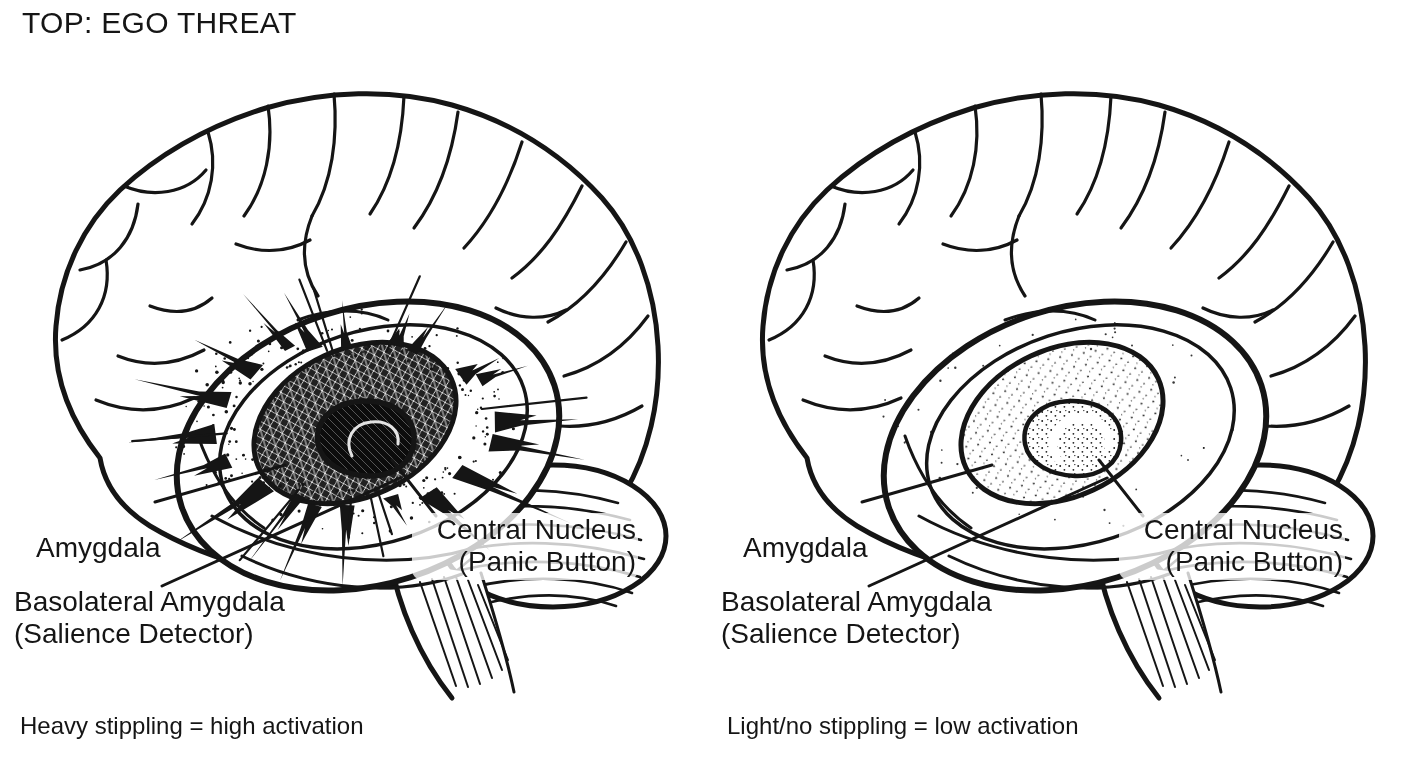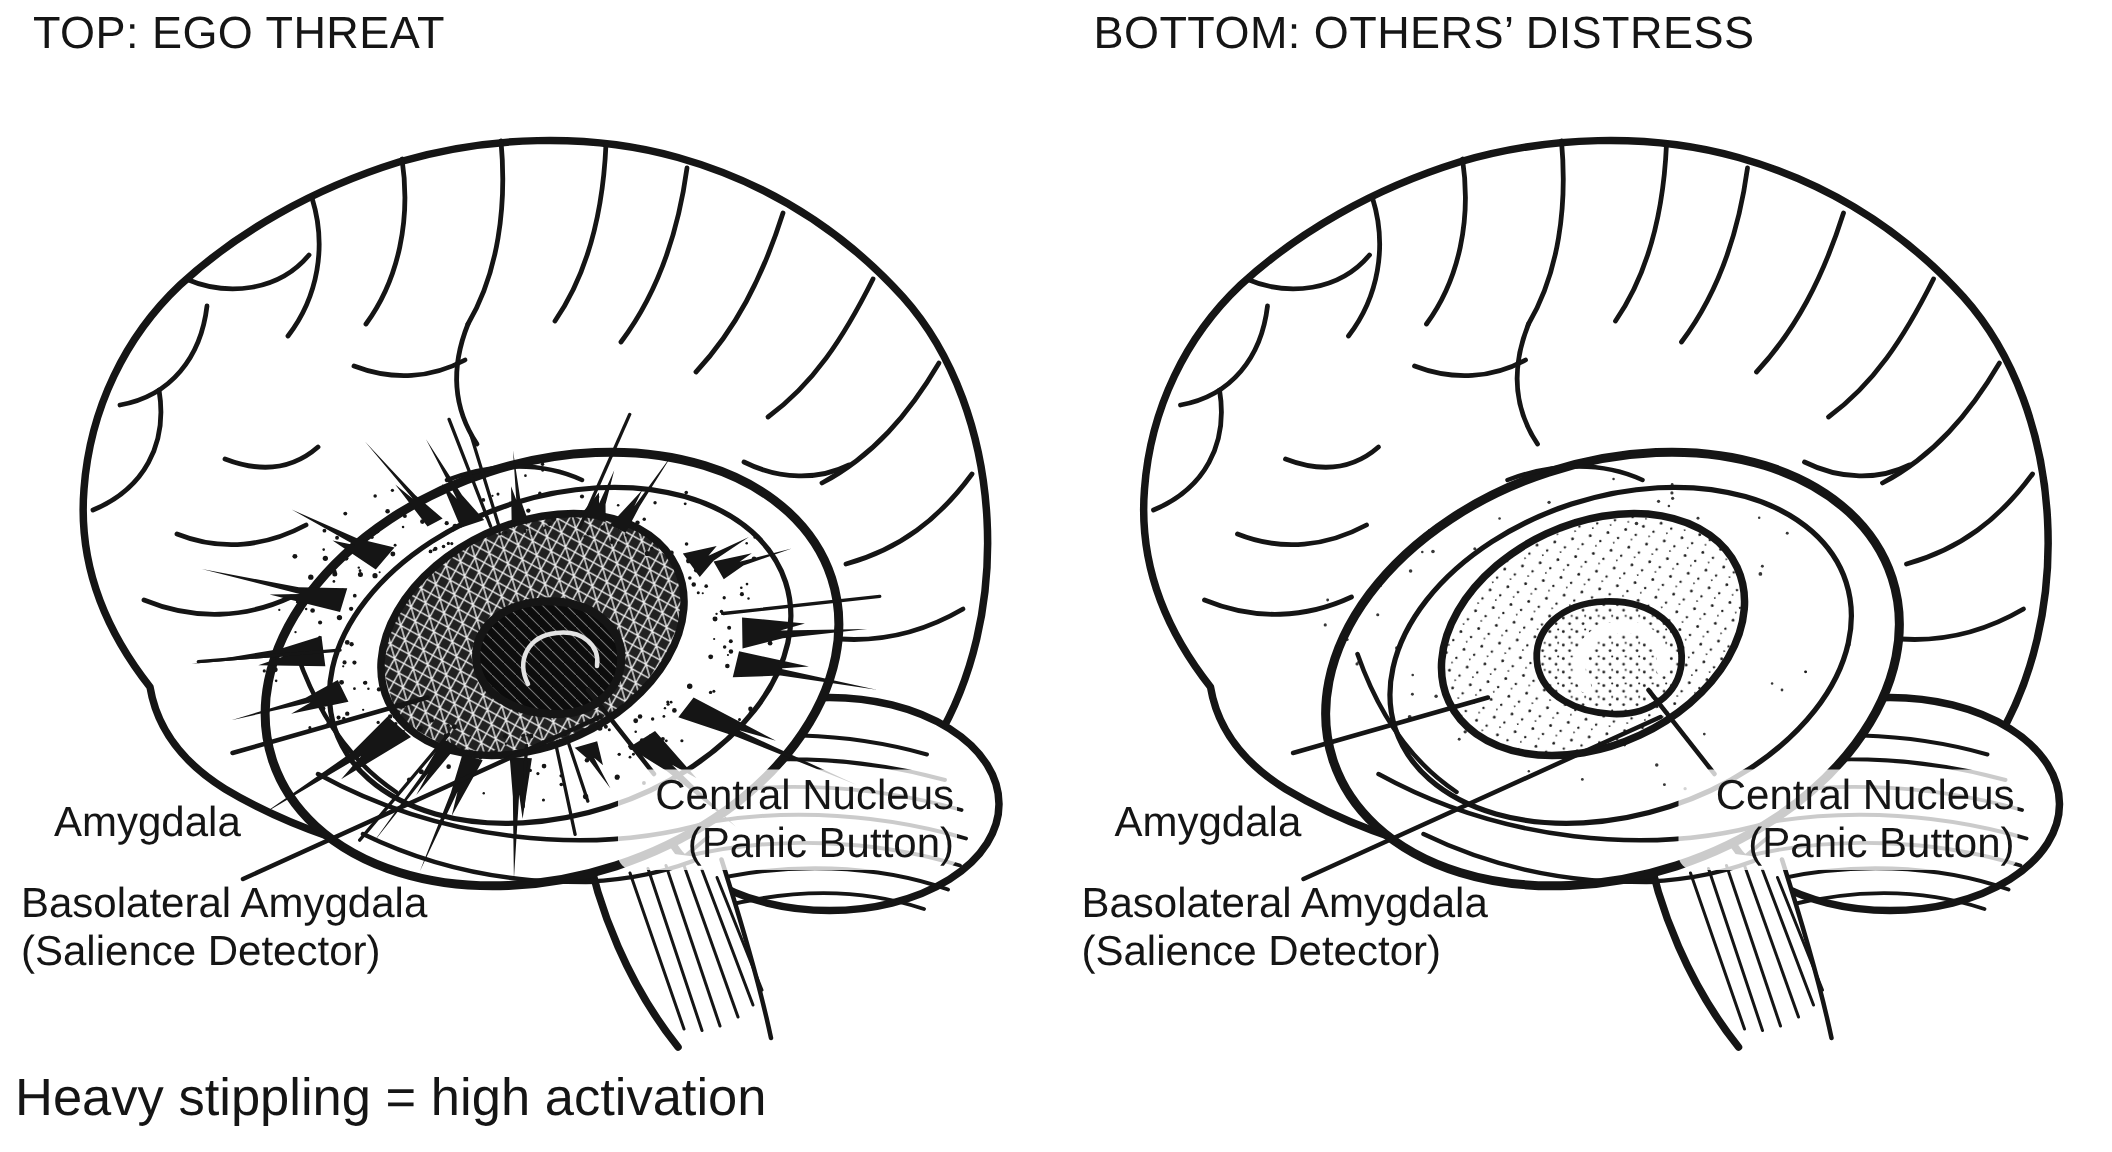--- a/index.html
+++ b/index.html
@@ -8,21 +8,21 @@
   .panel{position:absolute;top:0;width:704px;height:596px;}
   .p0{left:0;}
   .p1{left:707px;}
   .title{position:absolute;left:22px;top:6px;font-size:30px;letter-spacing:.3px;white-space:nowrap;}
   .brain{position:absolute;left:0;top:58px;width:700px;height:650px;}
   .lbl{position:absolute;font-size:28px;line-height:1.16;white-space:nowrap;}
   .lbl span{display:block;}
   .amyg{left:36px;top:486px;margin-top:46px;}
   .baso{left:14px;top:586px;width:296px;text-align:left;}
   .cent{left:412px;top:513px;width:222px;text-align:right;background:rgba(255,255,255,.78);border-radius:10px;padding:1px 2px;}
-  .capt{position:absolute;left:10px;top:712px;font-size:35px;white-space:nowrap;}
+  .capt{position:absolute;left:20px;top:712px;font-size:24px;white-space:nowrap;}
 </style>
 </head>
 <body>
 
 <div class="canvas">
 
   <div class="panel p0">
     <div class="title">TOP: EGO THREAT</div>
     <div class="brain" id="brainL"><svg viewBox="0 0 700 650" width="700" height="650">
           <defs>
@@ -391,21 +391,20 @@
       <span>(Salience Detector)</span>
     </div>
     <div class="lbl cent">
       <span>Central Nucleus</span>
       <span>(Panic Button)</span>
     </div>
     <div class="capt">Heavy stippling = high activation</div>
   </div>
 
   <div class="panel p1">
-    <div class="title">BOTTOM: OTHERS’ DISTRESS</div>
     <div class="brain" id="brainR"><svg viewBox="0 0 700 650" width="700" height="650">
           <defs>
             <pattern id="Ramy" width="12" height="12" patternUnits="userSpaceOnUse" patternTransform="rotate(15)">
               <rect width="12" height="12" fill="#ffffff"></rect>
               <circle cx="3" cy="3.4" r="0.95" fill="#1c1c1c"></circle>
               <circle cx="9" cy="8.2" r="0.8" fill="#1c1c1c"></circle>
               <circle cx="5.6" cy="10.8" r="0.6" fill="#1c1c1c"></circle>
             </pattern>
             <pattern id="Rnuc" width="9" height="9" patternUnits="userSpaceOnUse">
               <rect width="9" height="9" fill="#ffffff"></rect>
@@ -546,15 +545,16 @@
         </svg></div>
     <div class="lbl amyg">Amygdala</div>
     <div class="lbl baso">
       <span>Basolateral Amygdala</span>
       <span>(Salience Detector)</span>
     </div>
     <div class="lbl cent">
       <span>Central Nucleus</span>
       <span>(Panic Button)</span>
     </div>
+    <div class="capt">Light/no stippling = low activation</div>
   </div>
 
 </div>
 
 </body></html>

